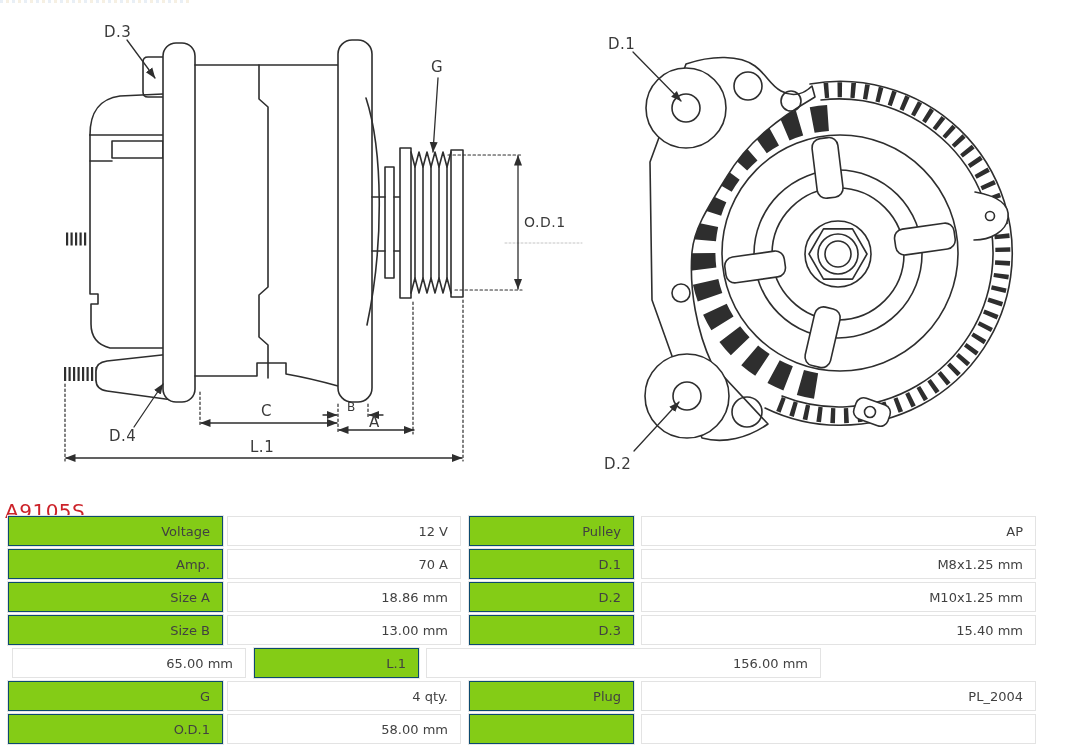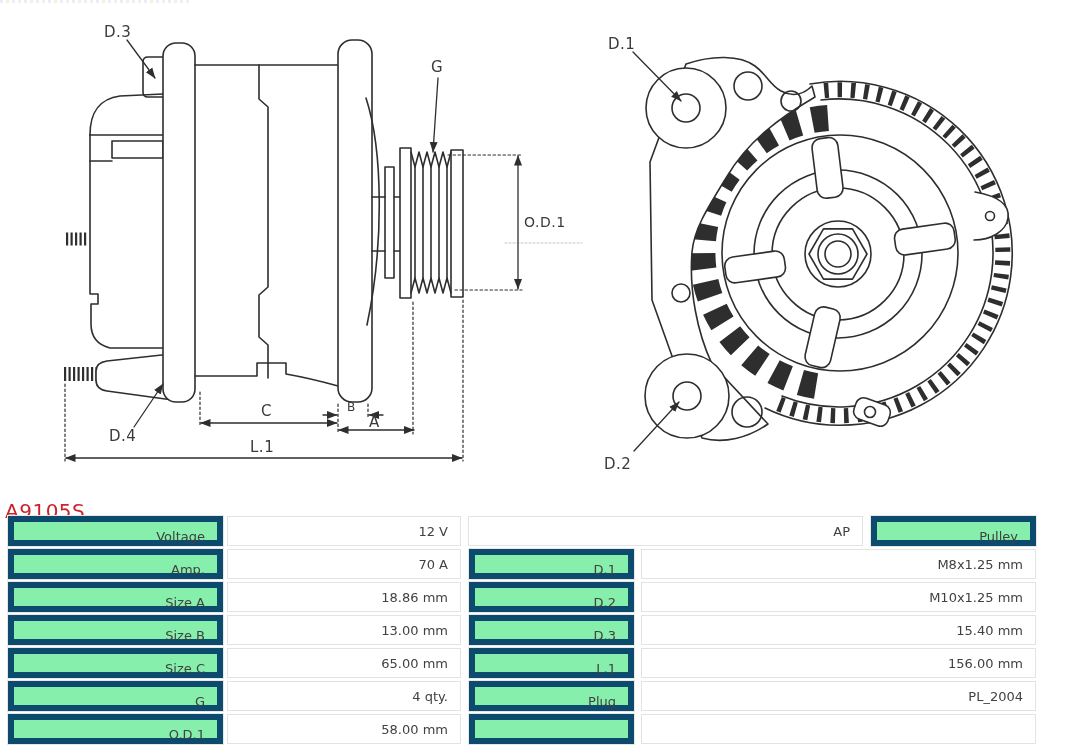--- a/index.html
+++ b/index.html
@@ -7,21 +7,21 @@
        font-family:"DejaVu Sans", sans-serif;}
   .artifact{position:absolute;left:0;top:0;width:190px;height:3px;opacity:.7;
     background:repeating-linear-gradient(90deg,#dfe8f2 0 3px,#ffffff 3px 6px,#f2e9d6 6px 9px,#ffffff 9px 12px);}
   #diagram{position:absolute;left:0;top:0;}
   .part-number{position:absolute;left:5px;top:484px;font-size:20px;
     color:#cc2229;letter-spacing:.5px;margin-top:15px;}
   .spec-table{position:absolute;left:8px;top:516px;width:1064px;}
   .row{display:flex;margin-bottom:3px;}
   .cell{height:30px;line-height:30px;box-sizing:border-box;font-size:13px;
     color:#414141;text-align:right;padding-right:12px;white-space:nowrap;}
-  .label{background:#86efac;border:6px solid #0c4a6e;outline:1px solid #e7e7e7;}
+  .label{background:#84cc16;border:1px solid #0c4a6e;outline:1px solid #e7e7e7;}
   .value{background:#ffffff;border:1px solid #e3e3e3;}
   .c1{width:215px}.c2{width:234px;margin-left:4px}
   .c3{width:165px;margin-left:8px}.c4{width:395px;margin-left:7px}
   svg text{font-family:"DejaVu Sans", sans-serif;fill:#3a3a3a;letter-spacing:.5px;}
 </style>
 </head>
 <body>
 
 <div class="artifact"></div>
 
@@ -181,43 +181,42 @@
     <text x="604" y="469">D.2</text>
   </g>
 </svg>
 
 <div class="part-number">A9105S</div>
 
 <div class="spec-table">
   <div class="row">
     <div class="cell label c1">Voltage</div>
     <div class="cell value c2">12 V</div>
+    <div class="cell label c3">Pulley</div>
     <div class="cell value c4">AP</div>
-    <div class="cell label c3">Pulley</div>
   </div>
   <div class="row">
     <div class="cell label c1">Amp.</div>
     <div class="cell value c2">70 A</div>
     <div class="cell label c3">D.1</div>
     <div class="cell value c4">M8x1.25 mm</div>
   </div>
   <div class="row">
     <div class="cell label c1">Size A</div>
     <div class="cell value c2">18.86 mm</div>
     <div class="cell label c3">D.2</div>
     <div class="cell value c4">M10x1.25 mm</div>
   </div>
   <div class="row">
     <div class="cell label c1">Size B</div>
     <div class="cell value c2">13.00 mm</div>
     <div class="cell label c3">D.3</div>
     <div class="cell value c4">15.40 mm</div>
   </div>
   <div class="row">
-    <div class="cell label c1">Size C</div>
     <div class="cell value c2">65.00 mm</div>
     <div class="cell label c3">L.1</div>
     <div class="cell value c4">156.00 mm</div>
   </div>
   <div class="row">
     <div class="cell label c1">G</div>
     <div class="cell value c2">4 qty.</div>
     <div class="cell label c3">Plug</div>
     <div class="cell value c4">PL_2004</div>
   </div>

